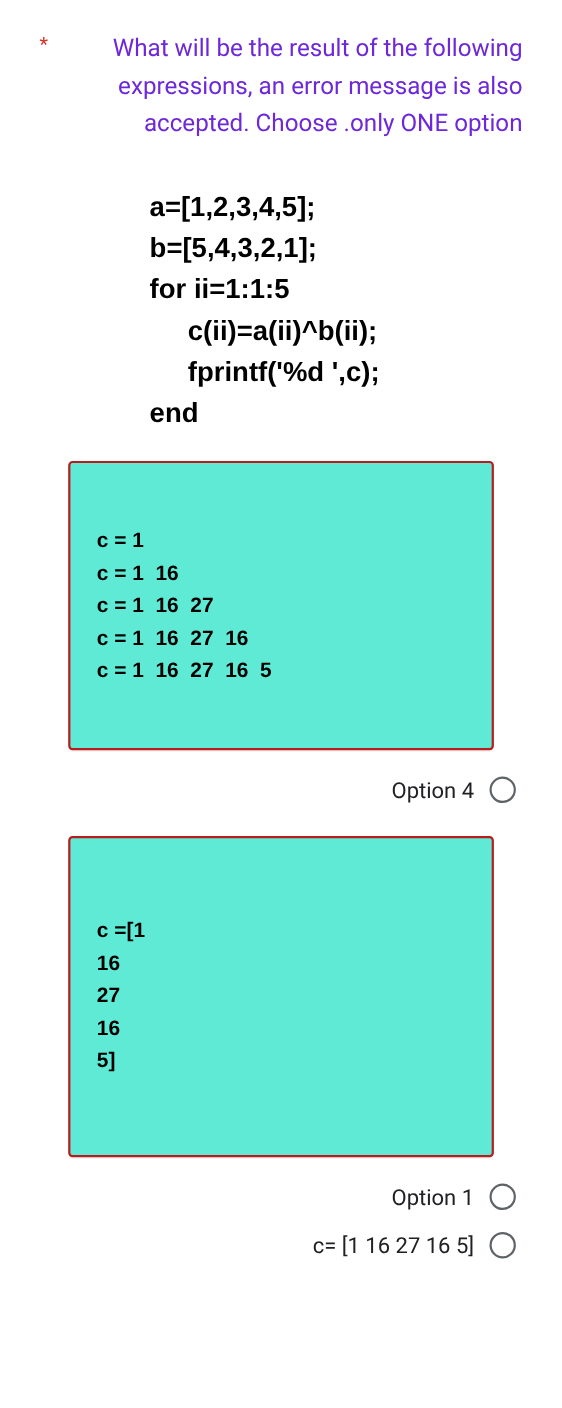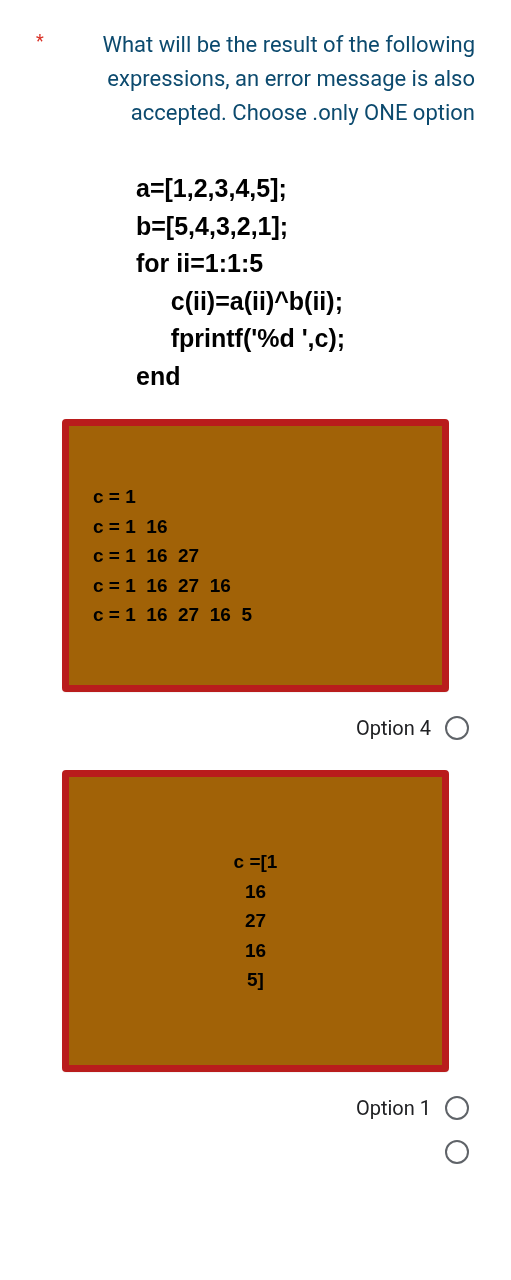--- a/index.html
+++ b/index.html
@@ -23,51 +23,50 @@
     font-size: 18px;
     margin-right: 8px;
     line-height: 1.4;
     flex-shrink: 0;
     width: 12px;
   }
   .question-text {
     flex: 1;
     font-size: 22px;
     line-height: 1.55;
-    color: #0c4a6e;
+    color: #6d28d9;
     text-align: right;
     direction: ltr;
   }
   .code-block {
     margin: 40px 0 24px 100px;
     font-family: Arial, sans-serif;
     font-size: 25px;
     font-weight: bold;
     color: #000;
     line-height: 1.5;
     white-space: pre;
   }
   .card {
-    border: 7px solid #b91c1c;
+    border: 2px solid #b91c1c;
     border-radius: 4px;
     margin: 20px 26px 14px 26px;
     box-shadow: 0 1px 1px rgba(0,0,0,0.05);
-    background: #a16207;
+    background: #5eead4;
   }
   .card-body {
     padding: 56px 24px 56px 24px;
     font-family: Arial, sans-serif;
     font-size: 19px;
     font-weight: bold;
     color: #000;
     line-height: 1.55;
     white-space: pre;
   }
   .card-body.center {
-    text-align: center;
     padding: 70px 24px 70px 24px;
   }
   .option-row {
     display: flex;
     align-items: center;
     justify-content: flex-end;
     padding: 10px 0 10px 0;
     margin-right: 6px;
   }
   .option-label {
@@ -123,16 +122,17 @@
 5]</div>
   </div>
 
   <div class="option-row">
     <span class="option-label">Option 1</span>
     <span class="radio"></span>
   </div>
 
 
   <div class="option-row">
+    <span class="option-label">c= [1 16 27 16 5]</span>
     <span class="radio"></span>
   </div>
 
 </div>
 
 </body></html>

